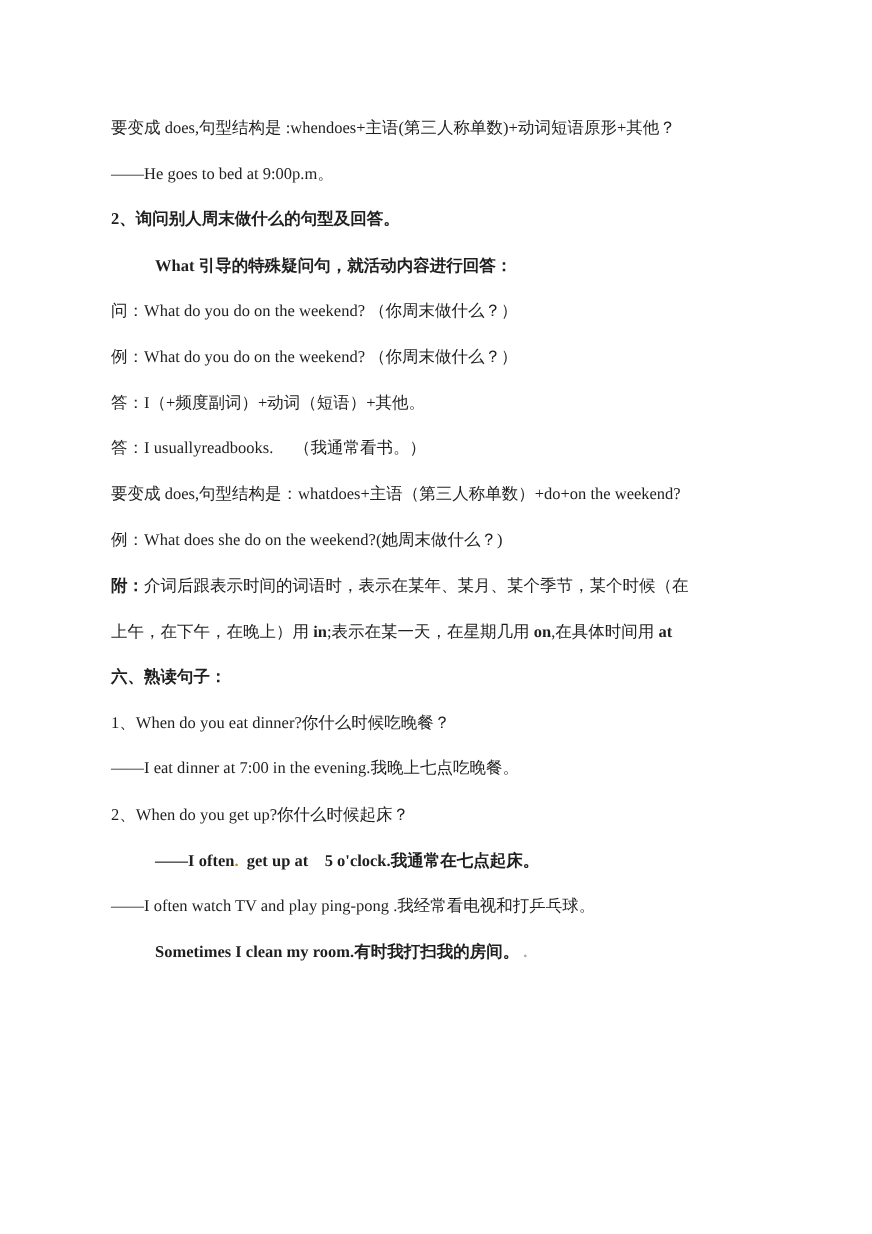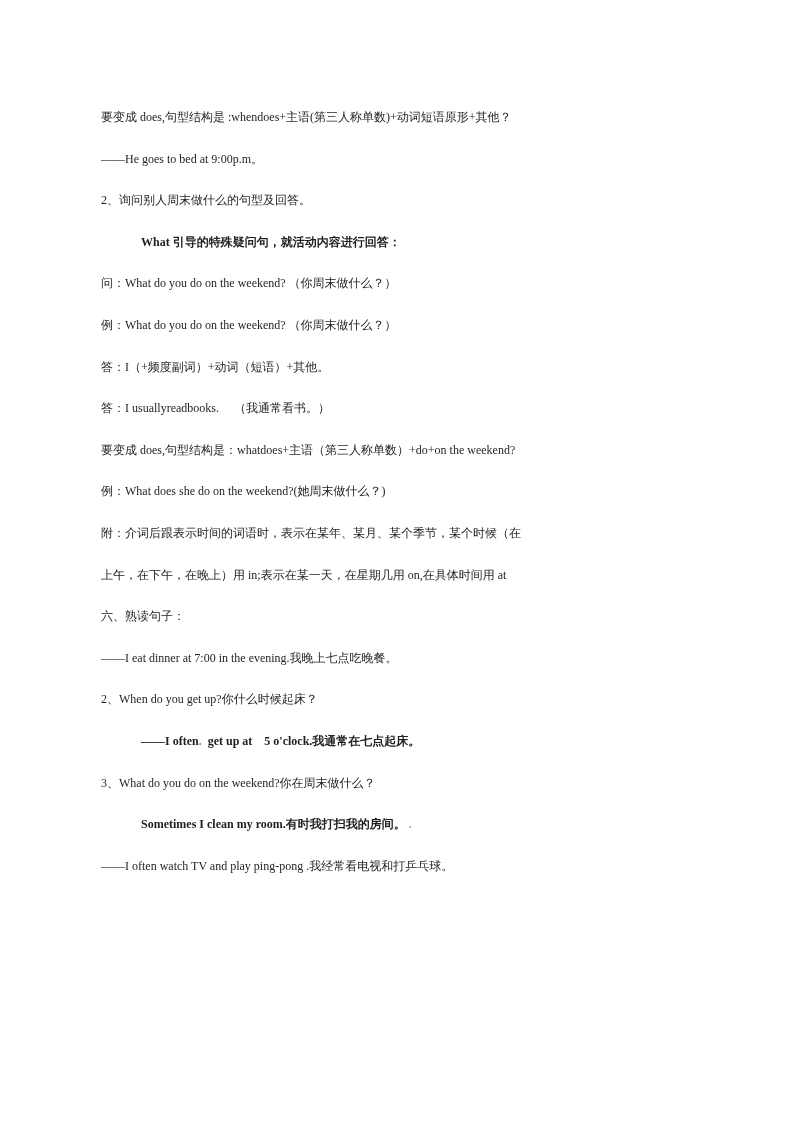--- a/index.html
+++ b/index.html
@@ -17,53 +17,53 @@
   }
   .content {
     position: absolute;
     left: 101px;
     top: 97px;
     width: 600px;
   }
   .line {
     height: 41.6px;
     line-height: 41.6px;
-    font-size: 12px;
+    font-size: 15px;
     color: #1f1f1f;
     white-space: pre;
   }
   .line.indent {
     padding-left: 40px;
     font-weight: bold;
   }
   .seg {
     white-space: pre;
   }
   .seg.bold {
-    font-weight: normal;
+    font-weight: bold;
   }
 </style>
 </head>
 <body>
 
 <div class="page">
   <div class="content">
       <div class="line"><span class="seg">要变成 does,句型结构是 :whendoes+主语(第三人称单数)+动词短语原形+其他？</span></div>
       <div class="line"><span class="seg">——He goes to bed at 9:00p.m。</span></div>
       <div class="line"><span class="seg bold">2、询问别人周末做什么的句型及回答。</span></div>
       <div class="line indent"><span class="seg">What 引导的特殊疑问句，就活动内容进行回答：</span></div>
       <div class="line"><span class="seg">问：What do you do on the weekend? （你周末做什么？）</span></div>
       <div class="line"><span class="seg">例：What do you do on the weekend? （你周末做什么？）</span></div>
       <div class="line"><span class="seg">答：I（+频度副词）+动词（短语）+其他。</span></div>
       <div class="line"><span class="seg">答：I usuallyreadbooks.　 （我通常看书。）</span></div>
       <div class="line"><span class="seg">要变成 does,句型结构是：whatdoes+主语（第三人称单数）+do+on the weekend?</span></div>
       <div class="line"><span class="seg">例：What does she do on the weekend?(她周末做什么？)</span></div>
       <div class="line"><span class="seg bold">附：</span><span class="seg">介词后跟表示时间的词语时，表示在某年、某月、某个季节，某个时候（在</span></div>
       <div class="line"><span class="seg">上午，在下午，在晚上）用 </span><span class="seg bold">in</span><span class="seg">;表示在某一天，在星期几用 </span><span class="seg bold">on</span><span class="seg">,在具体时间用 </span><span class="seg bold">at</span></div>
       <div class="line"><span class="seg bold">六、熟读句子：</span></div>
+      <div class="line"><span class="seg">1、When do you eat dinner?你什么时候吃晚餐？</span></div>
       <div class="line"><span class="seg">——I eat dinner at 7:00 in the evening.我晚上七点吃晚餐。</span></div>
       <div class="line"><span class="seg">2、When do you get up?你什么时候起床？</span></div>
       <div class="line indent"><span class="seg">——I often</span><span class="seg" style="color: rgb(192, 138, 26);">.</span><span class="seg">  get up at　5 o'clock.我通常在七点起床。</span></div>
-      <div class="line"><span class="seg">3、What do you do on the weekend?你在周末做什么？</span></div>
+      <div class="line"><span class="seg">——I often watch TV and play ping-pong .我经常看电视和打乒乓球。</span></div>
       <div class="line indent"><span class="seg">Sometimes I clean my room.有时我打扫我的房间。</span><span class="seg" style="color: rgb(168, 168, 168);"> .</span></div>
-      <div class="line"><span class="seg">——I often watch TV and play ping-pong .我经常看电视和打乒乓球。</span></div>
     </div>
 </div>
 
 </body></html>

